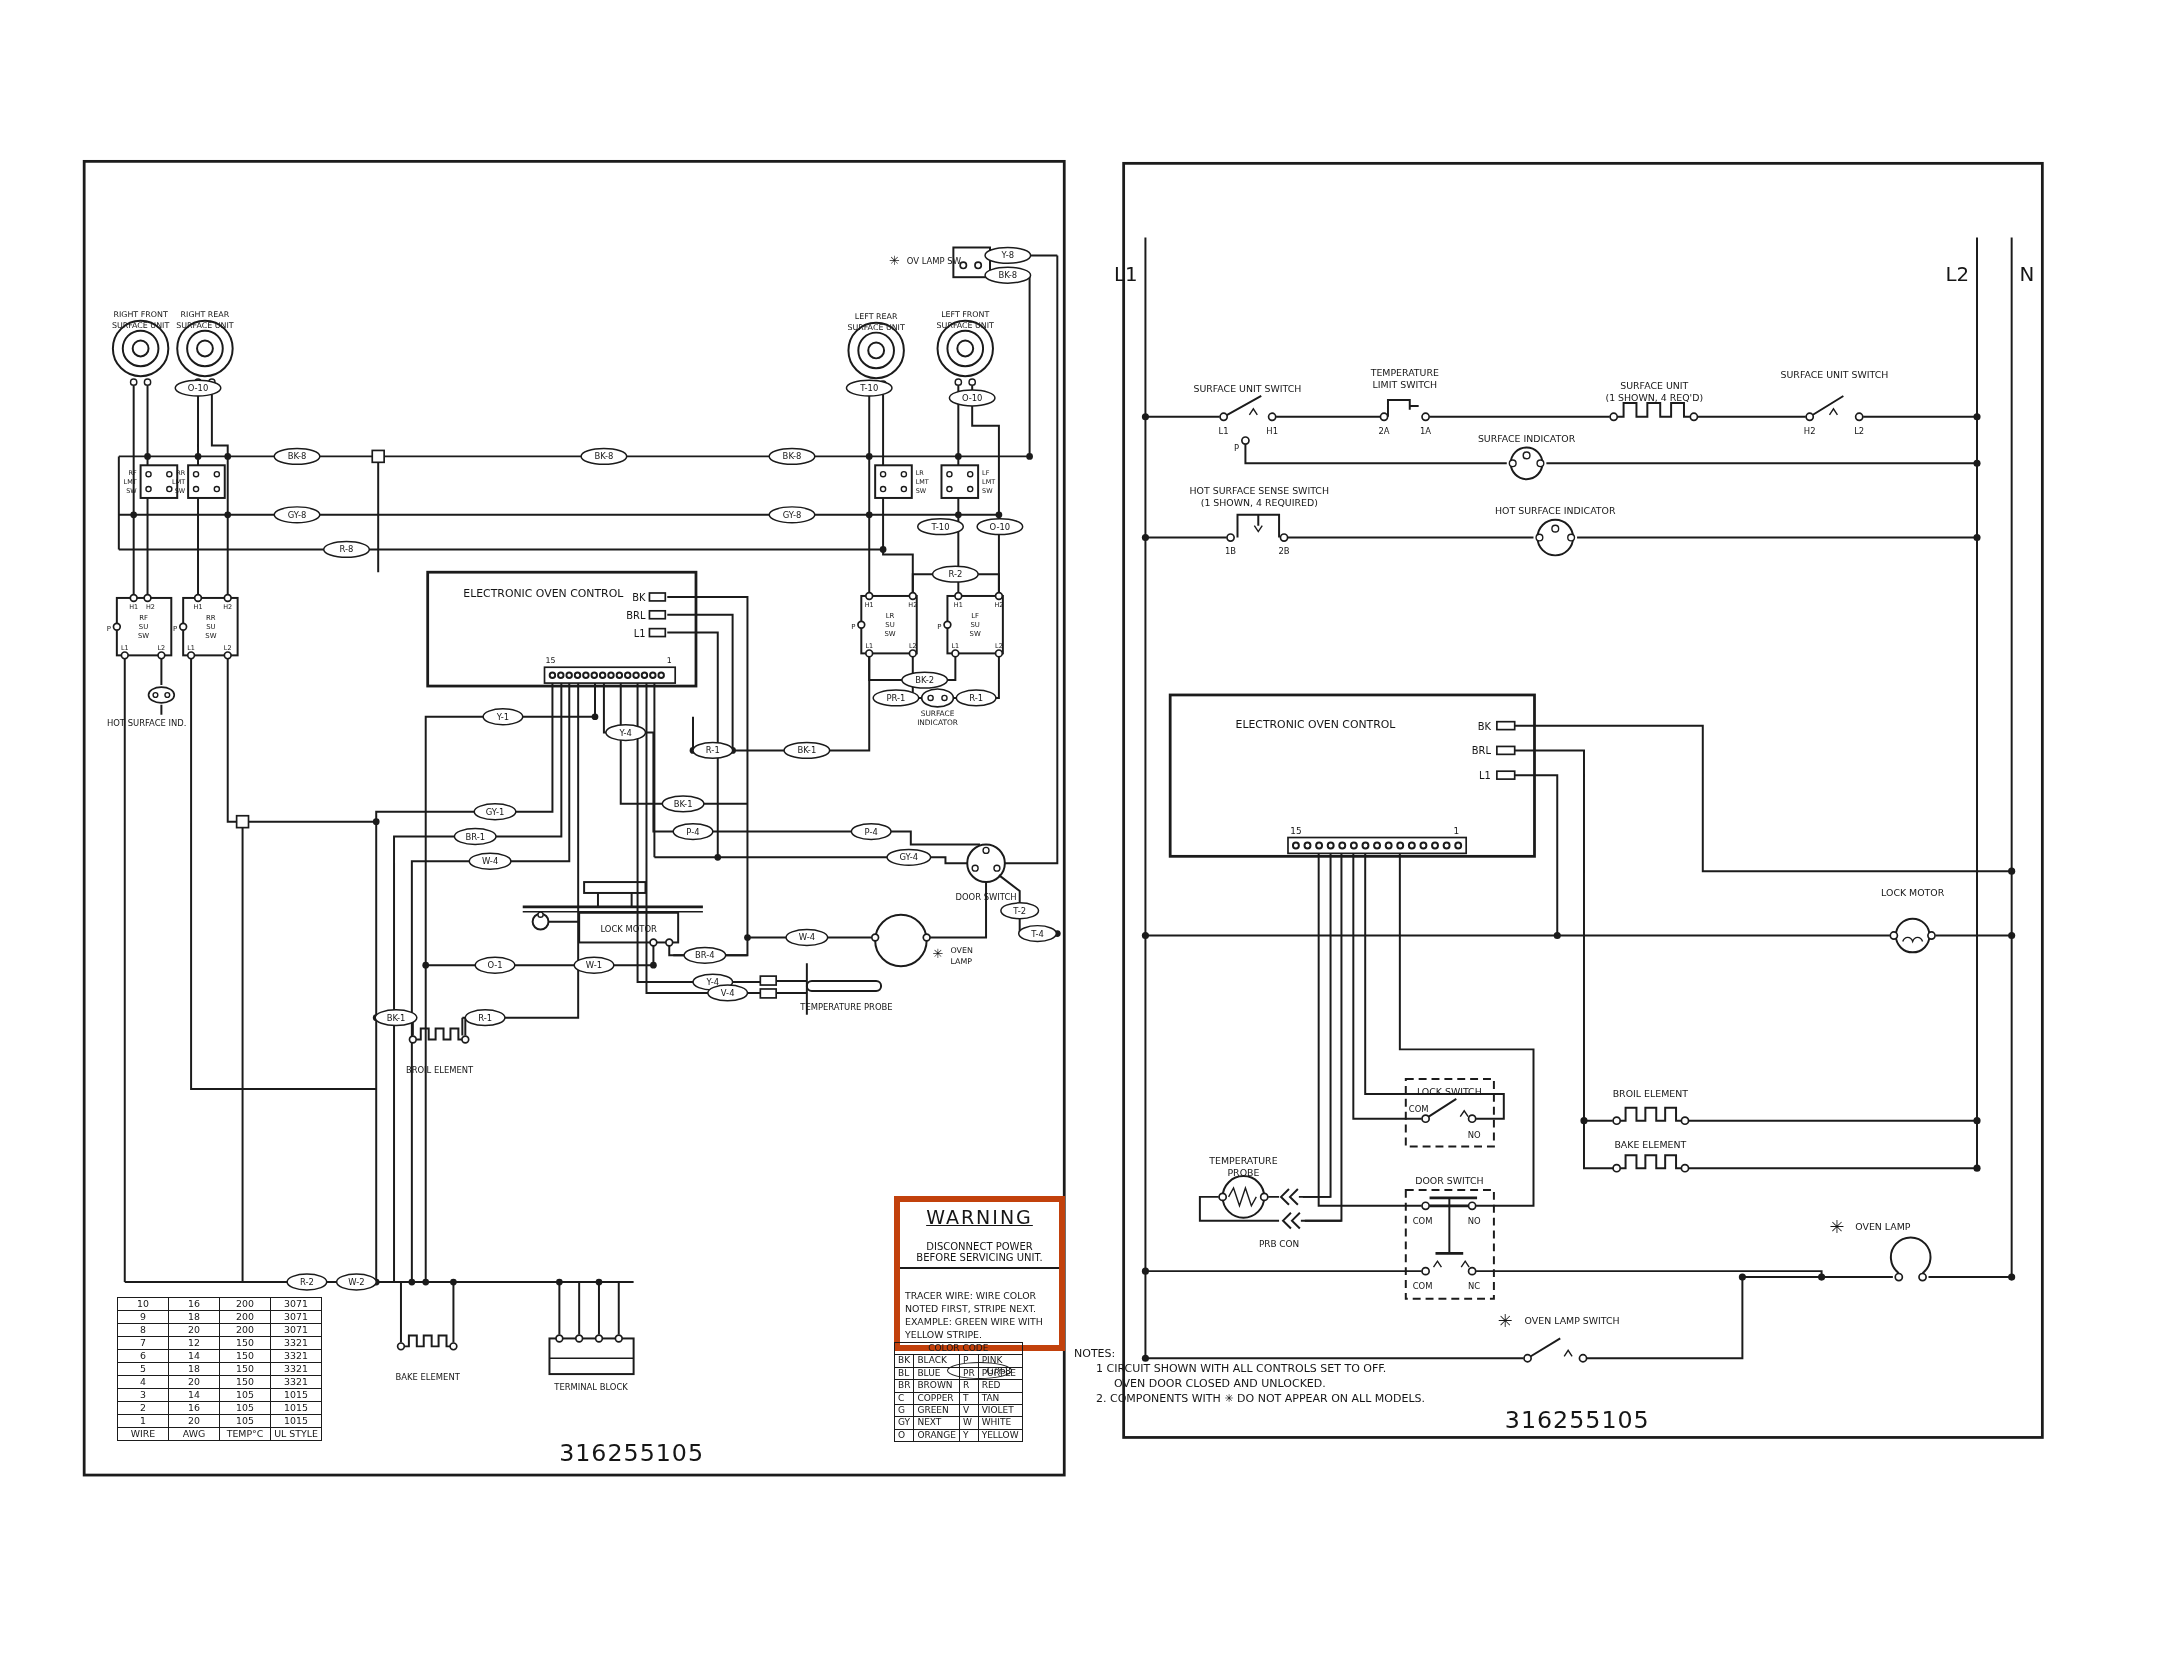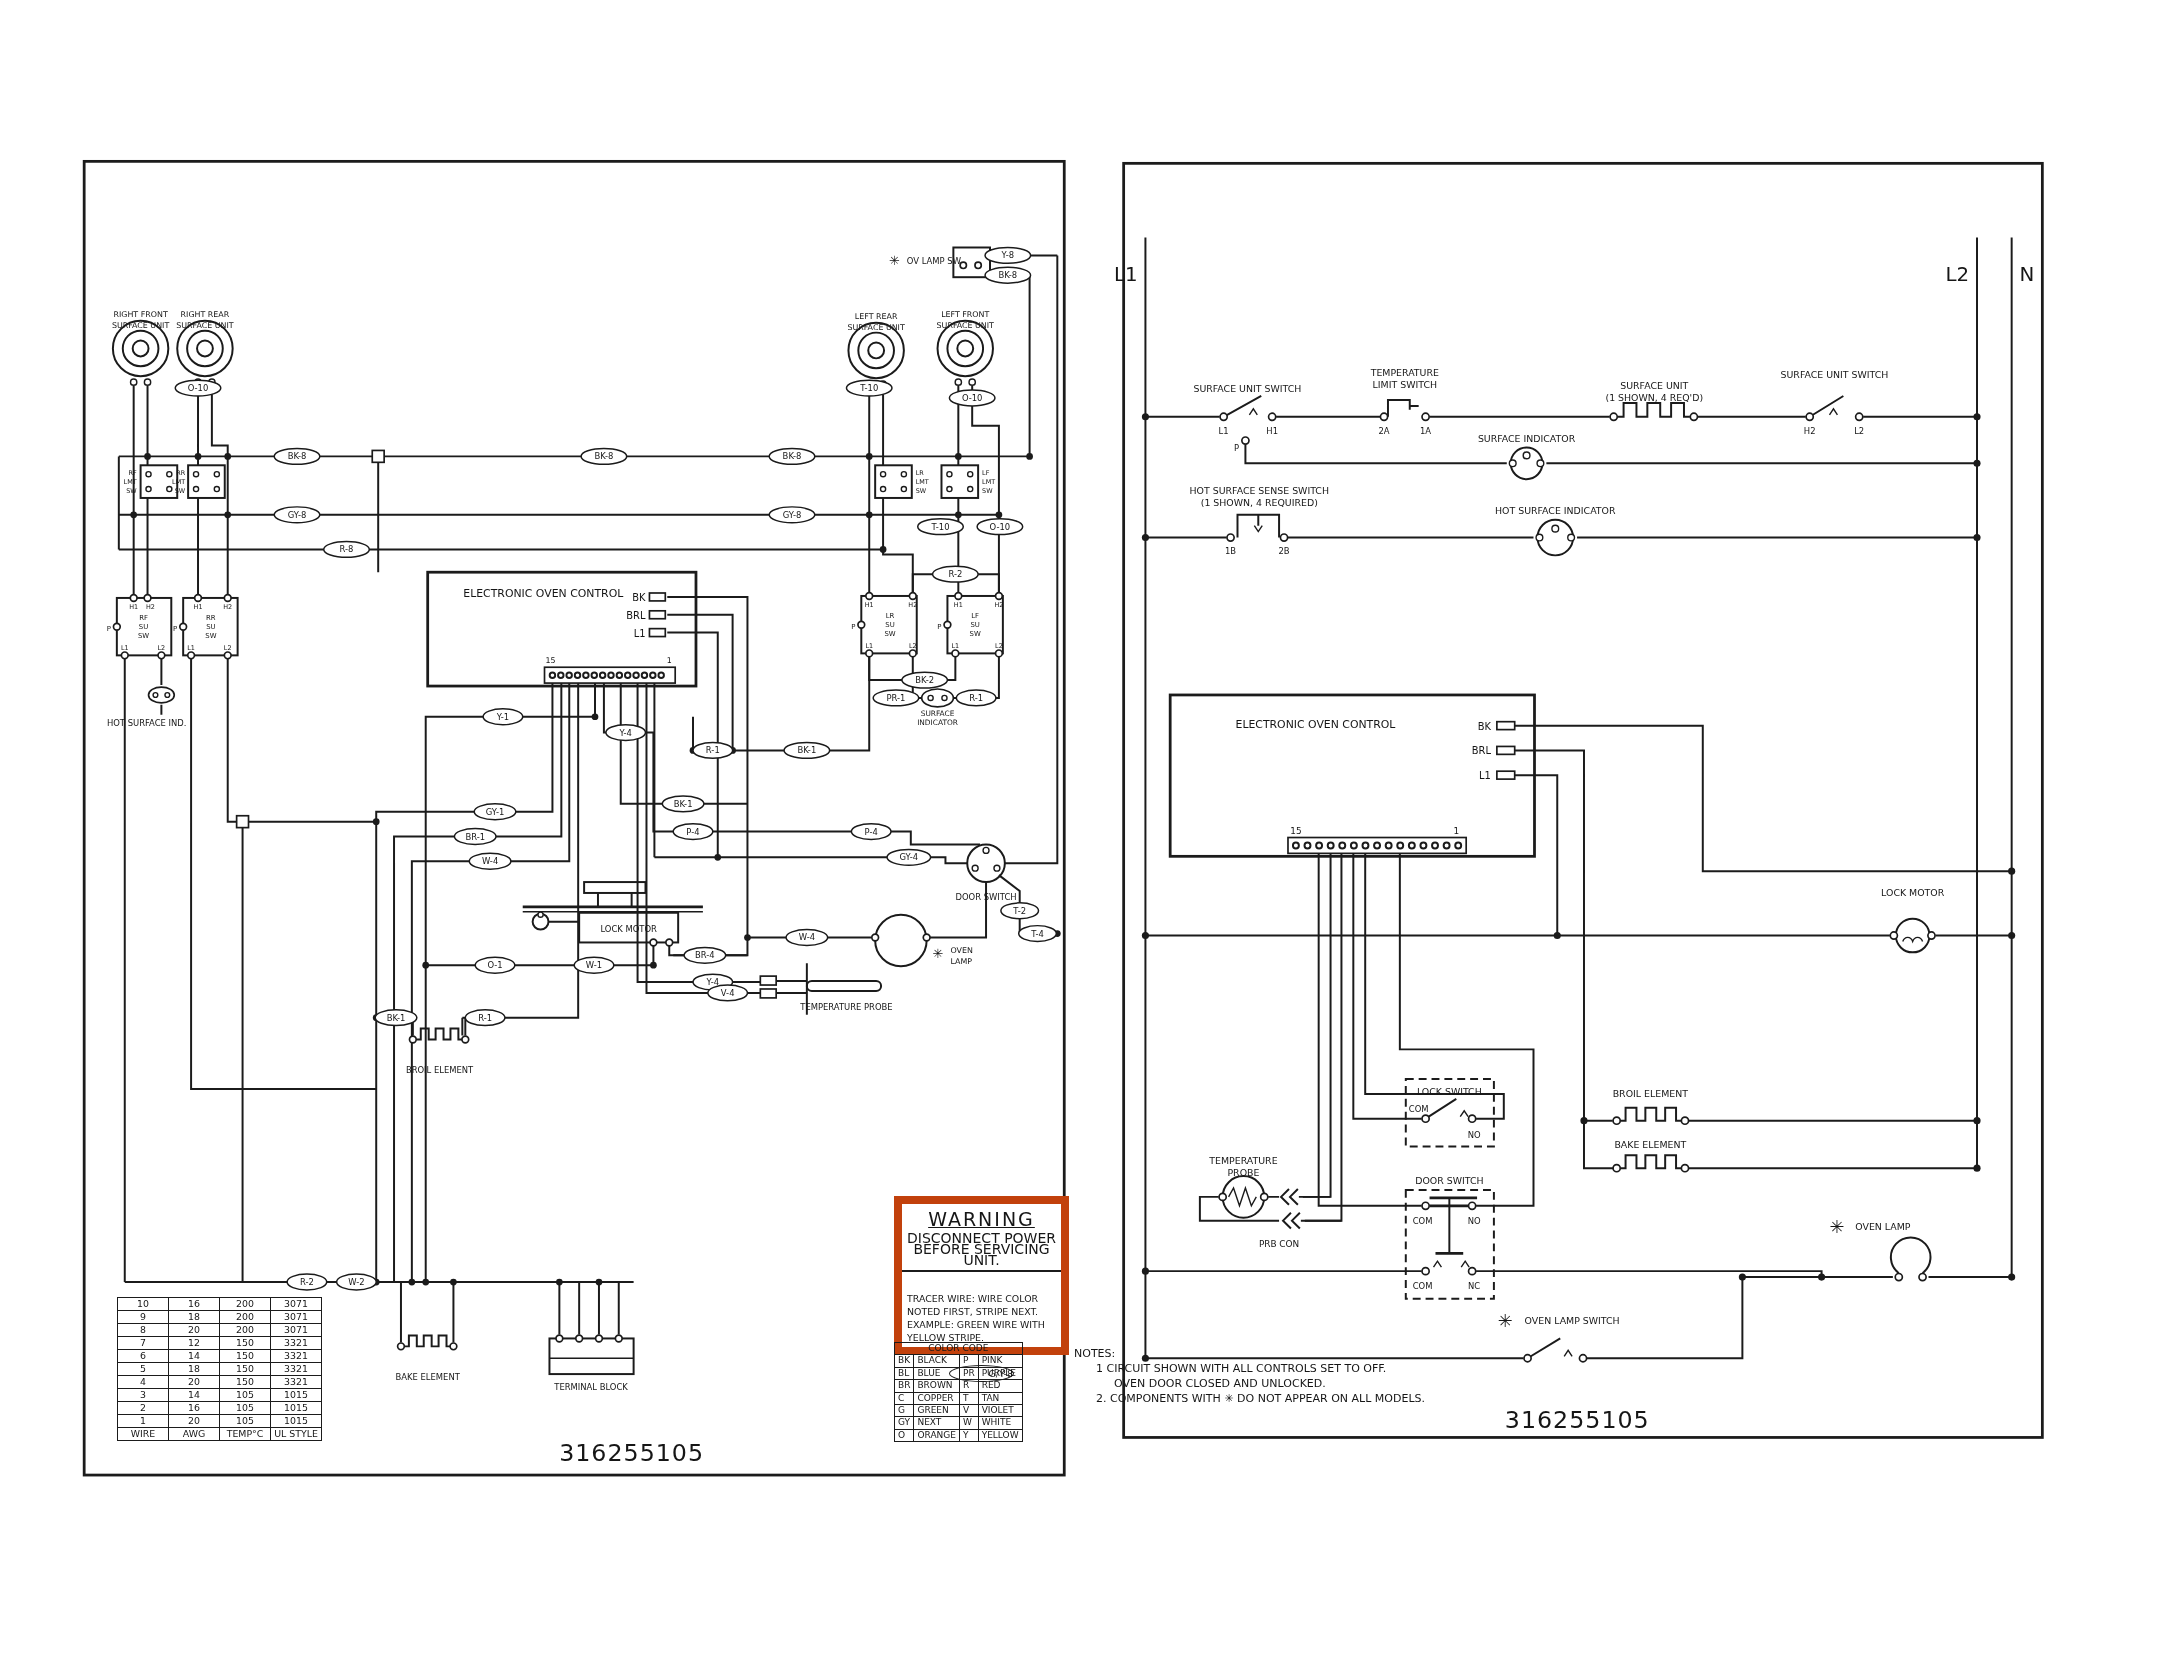--- a/index.html
+++ b/index.html
@@ -23,23 +23,23 @@
   .mid{text-anchor:middle;}.end{text-anchor:end;}
   .ov{position:absolute;color:#161616;}
   .tbl table{border-collapse:collapse;}
   .tbl td,.tbl th{border:1.6px solid #1b1b1b;font-size:9.4px;font-weight:normal;
        color:#161616;text-align:center;padding:0 3px;height:12px;line-height:12px;white-space:nowrap;}
   .wire-tbl{left:117px;top:1297px;}
   .wire-tbl td{width:44px;}
   .cc-tbl{left:894px;top:1342px;}
   .cc-tbl td{font-size:9px;height:11.4px;line-height:11.4px;text-align:left;}
   .cc-tbl .cc-title{text-align:center;}
-  .warn{left:894px;top:1196px;width:159px;height:143px;border:8px solid #c2410c;background:#fff;}
+  .warn{left:894px;top:1196px;width:159px;height:143px;border:6px solid #c2410c;background:#fff;}
   .warn-title{font-size:19px;text-align:center;letter-spacing:2px;text-decoration:underline;margin-top:4px;}
-  .warn-sub{font-size:14px;text-align:center;line-height:11px;margin-top:3px;padding-bottom:4px;border-bottom:2px solid #1b1b1b;}
+  .warn-sub{font-size:10px;text-align:center;line-height:11px;margin-top:13px;padding-bottom:4px;border-bottom:2px solid #1b1b1b;}
   .warn-body{font-size:9.4px;line-height:13px;padding:20px 5px 0 5px;}
   .warn-ex{margin:21px auto 0 auto;width:63px;border:1.5px solid #1b1b1b;border-radius:50%;
        font-size:9.4px;text-align:right;height:15px;line-height:15px;}
   .notes{left:1074px;top:1346px;width:515px;font-size:11px;line-height:15px;}
   .notes .n-ind1{padding-left:22px;}
   .notes .n-ind2{padding-left:40px;}
 </style>
 </head>
 <body>
 

